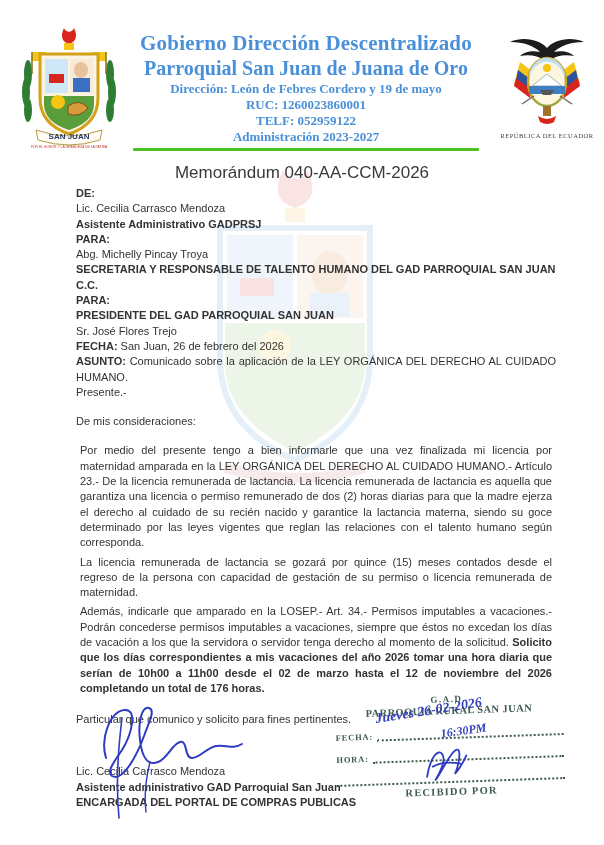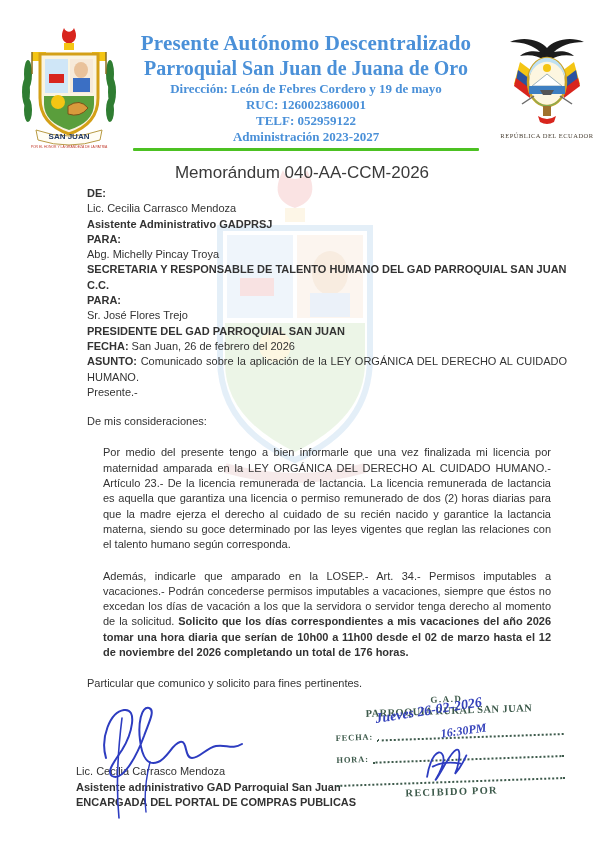--- a/index.html
+++ b/index.html
@@ -13,27 +13,27 @@
   .head-center{position:absolute; left:122px; top:30px; width:368px; text-align:center;
     font-family:"Liberation Serif", serif; font-weight:bold; color:#4a90d8;}
   .t1{font-size:21px; line-height:26px; letter-spacing:0.2px;}
   .t2{font-size:20px; line-height:25px;}
   .t3{font-size:13px; line-height:16px;}
   .green-rule{height:3px; width:346px; margin:3px auto 0 auto; background:#4cc122; border-radius:1px;}
   .crest-right-wrap{position:absolute; left:492px; top:34px; width:110px; text-align:center;}
   .ec-caption{font-family:"Liberation Serif", serif; font-size:6.5px; letter-spacing:0.5px; color:#4d4438; margin-top:2px;}
   .memo-no{position:absolute; left:0; top:163px; width:604px; text-align:center; font-size:17px; color:#3a3a3a;}
   
-  .body{position:absolute; left:87px; top:186px; width:480px; font-size:11px; line-height:15.3px; color:#333;}
+  .body{position:absolute; left:76px; top:186px; width:480px; font-size:11px; line-height:15.3px; color:#333;}
   .line{min-height:15.3px;}
   .b{font-weight:bold;}
   .line .b{font-weight:bold;}
   .nowrap{white-space:nowrap;}
   .just{text-align:justify;}
-  .para{text-align:justify; margin:16px;}
+  .para{text-align:justify; margin:4px;}
   .greeting{margin-top:14px;}
   .paras{margin-top:14px;}
   .closing{margin-top:16px;}
   
   .sig-block{position:absolute; left:76px; top:764px; font-size:11px; line-height:15.5px; color:#333;}
   .sig-svg{position:absolute; left:10px; top:-62px; pointer-events:none;}
   
   .stamp{position:absolute; left:336px; top:694px; width:228px; transform:rotate(-2deg);
     font-family:"Liberation Serif", serif; font-weight:bold; color:#3d5a4b;}
   .s1{text-align:center; font-size:9px; letter-spacing:1.5px; line-height:10px;}
@@ -98,21 +98,21 @@
     <path d="M28,70 L78,70 L78,78 Q78,96 53,104 Q28,96 28,78 Z" fill="#5a9e3c"></path>
     <circle cx="42" cy="76" r="7" fill="#f4c514"></circle>
     <path d="M52,80 Q64,72 72,82 Q64,92 52,88 Z" fill="#d99a3c" stroke="#7a5218" stroke-width="1"></path>
 
     <path d="M20,104 Q53,116 86,104 L84,114 Q53,124 22,114 Z" fill="#fffdf5" stroke="#b89b45" stroke-width="1"></path>
     <text x="53" y="113" text-anchor="middle" font-family="Liberation Sans, sans-serif" font-size="8" font-weight="bold" fill="#233a63">SAN JUAN</text>
     <text x="53" y="122" text-anchor="middle" font-family="Liberation Sans, sans-serif" font-size="3.4" fill="#c0392b">POR EL HONOR Y LA GRANDEZA DE LA PATRIA</text>
   </svg>
 
   <div class="head-center">
-    <div class="t1">Presente Autónomo Descentralizado</div>
+    <div class="t1">Gobierno Dirección Descentralizado</div>
     <div class="t2">Parroquial San Juan de Juana de Oro</div>
     <div class="t3">Dirección: León de Febres Cordero y 19 de mayo</div>
     <div class="t3">RUC: 1260023860001</div>
     <div class="t3">TELF: 052959122</div>
     <div class="t3">Administración 2023-2027</div>
     <div class="green-rule"></div>
   </div>
 
   <div class="crest-right-wrap">
     <svg width="90" height="92" viewBox="0 0 90 92">
@@ -150,29 +150,30 @@
   <div class="body">
     <div>
         <div class="line"><span class="b">DE:</span></div>
         <div class="line"><span>Lic. Cecilia Carrasco Mendoza</span></div>
         <div class="line"><span class="b">Asistente Administrativo GADPRSJ</span></div>
         <div class="line"><span class="b">PARA:</span></div>
         <div class="line"><span>Abg. Michelly Pincay Troya</span></div>
         <div class="line nowrap"><span class="b">SECRETARIA Y RESPONSABLE DE TALENTO HUMANO DEL GAD PARROQUIAL SAN JUAN</span></div>
         <div class="line"><span class="b">C.C.</span></div>
         <div class="line"><span class="b">PARA:</span></div>
+        <div class="line"><span class="b">PRESIDENTE DEL GAD PARROQUIAL SAN JUAN</span></div>
         <div class="line"><span>Sr. José Flores Trejo</span></div>
-        <div class="line"><span class="b">PRESIDENTE DEL GAD PARROQUIAL SAN JUAN</span></div>
         <div class="line"><span class="b">FECHA: </span><span>San Juan, 26 de febrero del 2026</span></div>
         <div class="line just"><span class="b">ASUNTO: </span><span>Comunicado sobre la aplicación de la LEY ORGÁNICA DEL DERECHO AL CUIDADO HUMANO.</span></div>
         <div class="line"><span>Presente.-</span></div>
       </div>
     <div class="line greeting">De mis consideraciones:</div>
     <div class="paras">
         <div class="para"><span>Por medio del presente tengo a bien informarle que una vez finalizada mi licencia por maternidad amparada en la LEY ORGÁNICA DEL DERECHO AL CUIDADO HUMANO.- Artículo 23.- De la licencia remunerada de lactancia. La licencia remunerada de lactancia es aquella que garantiza una licencia o permiso remunerado de dos (2) horas diarias para que la madre ejerza el derecho al cuidado de su recién nacido y garantice la lactancia materna, siendo su goce determinado por las leyes vigentes que reglan las relaciones con el talento humano según corresponda.</span></div>
+        <div class="para"><span>La licencia remunerada de lactancia se gozará por quince (15) meses contados desde el regreso de la persona con capacidad de gestación de su permiso o licencia remunerada de maternidad.</span></div>
         <div class="para"><span>Además, indicarle que amparado en la LOSEP.- Art. 34.- Permisos imputables a vacaciones.- Podrán concederse permisos imputables a vacaciones, siempre que éstos no excedan los días de vacación a los que la servidora o servidor tenga derecho al momento de la solicitud. </span><span class="b">Solicito que los días correspondientes a mis vacaciones del año 2026 tomar una hora diaria que serían de 10h00 a 11h00 desde el 02 de marzo hasta el 12 de noviembre del 2026 completando un total de 176 horas.</span></div>
       </div>
     <div class="line closing">Particular que comunico y solicito para fines pertinentes.</div>
   </div>
 
   <div class="sig-block">
     <svg class="sig-svg" width="185" height="120" viewBox="0 0 185 120">
       <g stroke="#2d3cc0" fill="none" stroke-linecap="round">
         <path stroke-width="2" d="M20,56 C14,36 24,10 38,8 C52,6 46,32 36,48 C28,60 20,70 26,74 C36,80 50,56 58,34 C62,22 70,8 63,6 C55,4 52,22 54,38 C56,56 62,64 72,60 C82,56 86,42 94,40 C102,38 98,56 106,56 C114,56 120,46 130,44 C140,42 146,48 156,42"></path>
         <path stroke-width="1.6" d="M36,16 C32,48 30,86 33,116"></path>

